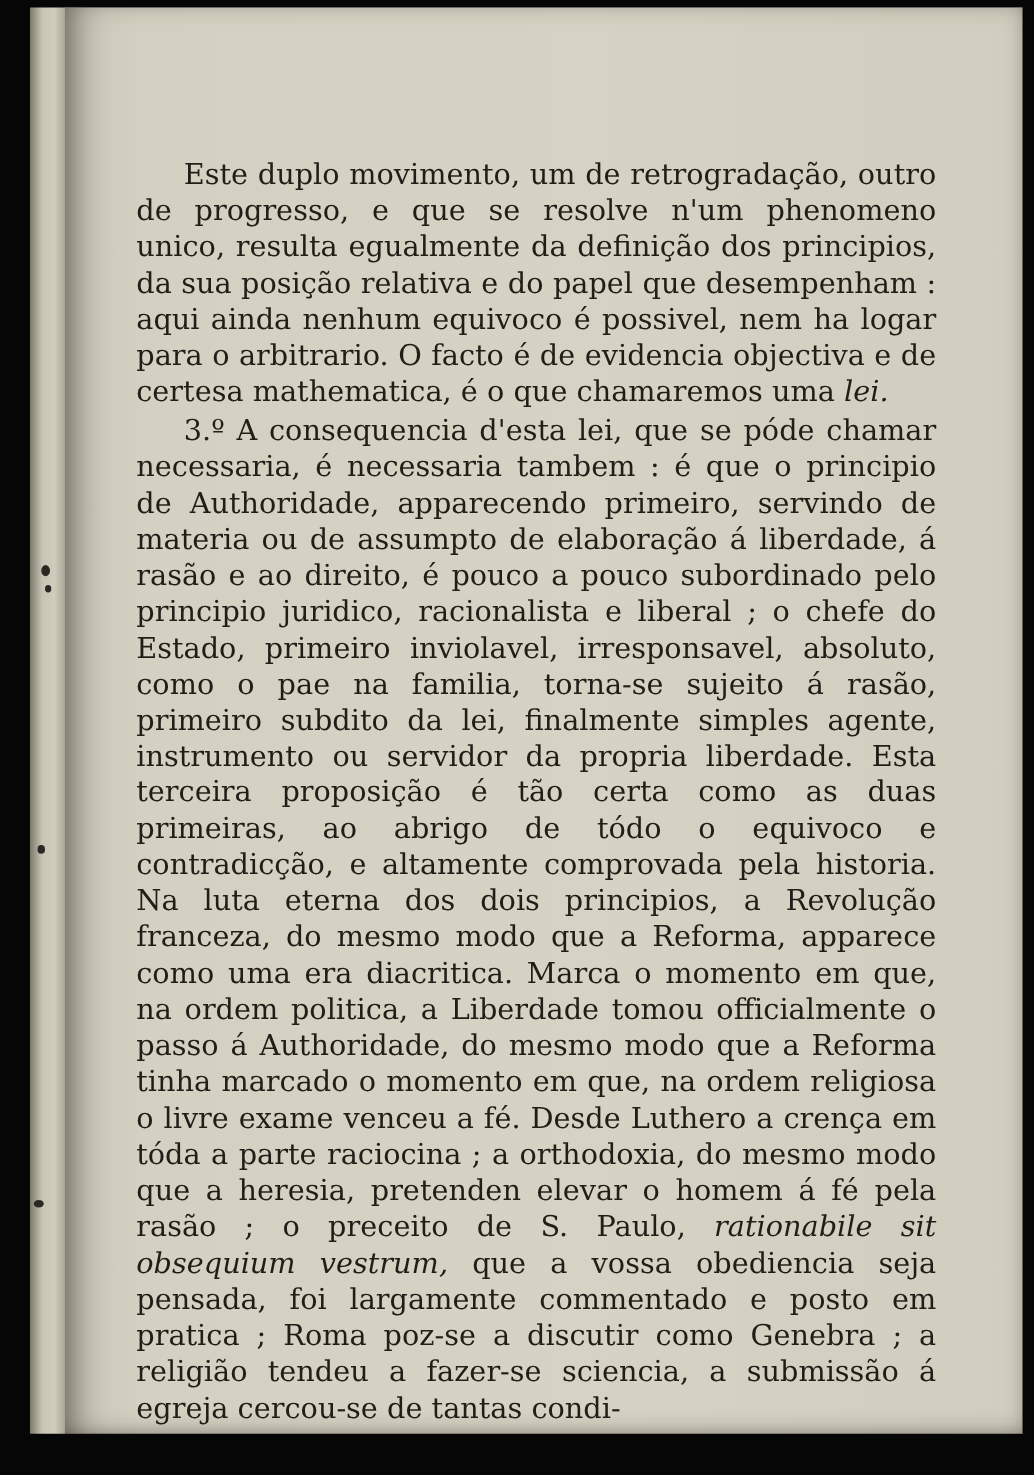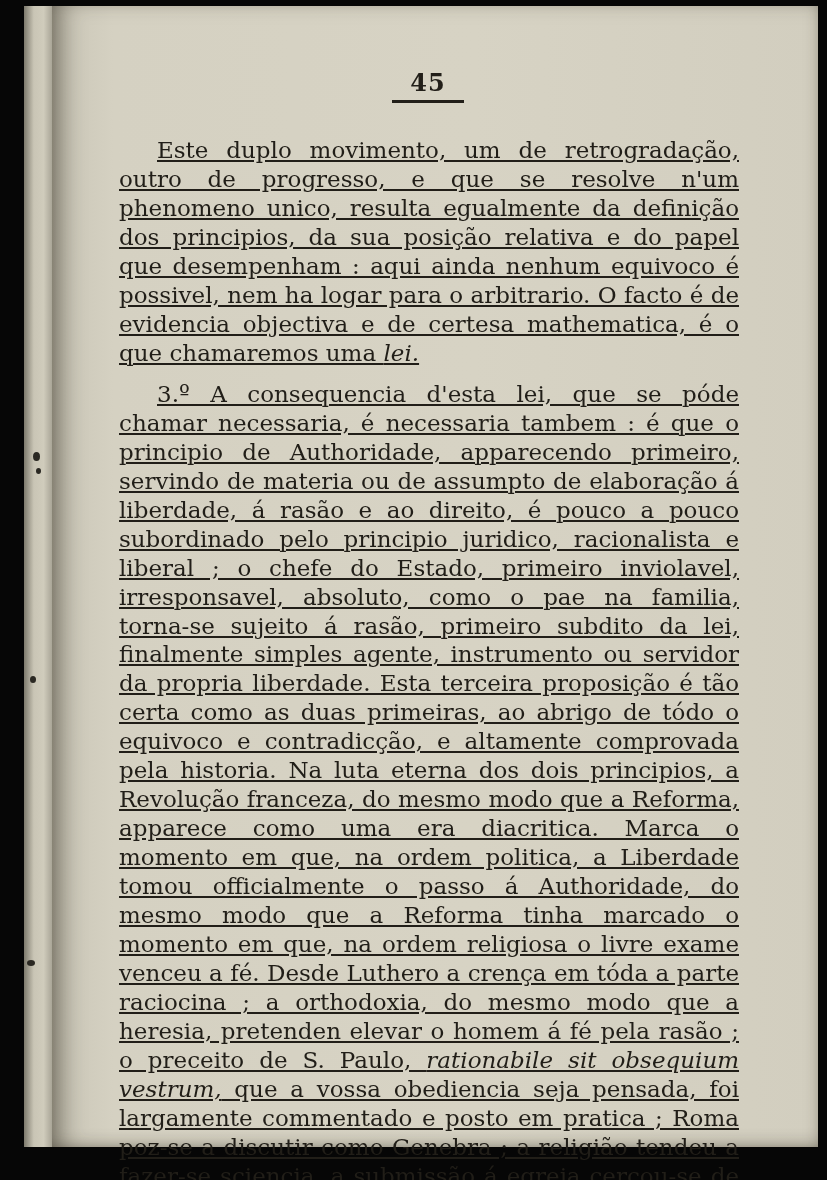--- a/index.html
+++ b/index.html
@@ -69,40 +69,36 @@
     position: absolute;
     left: 55px;
     top: 118px;
     width: 644px;
     color: #211e18;
     font-size: 23px;
     line-height: 1.26;
     text-align: justify;
   }
   .para {
-    margin: 12px;
+    margin: 2px;
     text-indent: 38px;
-    text-decoration: underline;
   }
   .italic { font-style: italic; }
 </style>
 </head>
 <body>
 
 <div class="scan">
   <div class="edge-strip"></div>
   <div class="speck s1"></div>
   <div class="speck s2"></div>
   <div class="speck s3"></div>
   <div class="speck s4"></div>
 
   <div class="paper">
-    <div class="page-number-wrap">
-      <span class="page-number">45</span>
-    </div>
 
     <div class="text-block">
 
     <p class="para"><span>Este duplo movimento, um de retrogradação, outro de progresso, e que se resolve n'um phenomeno unico, resulta egualmente da definição dos principios, da sua posição relativa e do papel que desempenham : aqui ainda nenhum equivoco é possivel, nem ha logar para o arbitrario. O facto é de evidencia objectiva e de certesa mathematica, é o que chamaremos uma </span><span class="italic">lei.</span></p>
         <p class="para"><span>3.º A consequencia d'esta lei, que se póde chamar necessaria, é necessaria tambem : é que o principio de Authoridade, apparecendo primeiro, servindo de materia ou de assumpto de elaboração á liberdade, á rasão e ao direito, é pouco a pouco subordinado pelo principio juridico, racionalista e liberal ; o chefe do Estado, primeiro inviolavel, irresponsavel, absoluto, como o pae na familia, torna-se sujeito á rasão, primeiro subdito da lei, finalmente simples agente, instrumento ou servidor da propria liberdade. Esta terceira proposição é tão certa como as duas primeiras, ao abrigo de tódo o equivoco e contradicção, e altamente comprovada pela historia. Na luta eterna dos dois principios, a Revolução franceza, do mesmo modo que a Reforma, apparece como uma era diacritica. Marca o momento em que, na ordem politica, a Liberdade tomou officialmente o passo á Authoridade, do mesmo modo que a Reforma tinha marcado o momento em que, na ordem religiosa o livre exame venceu a fé. Desde Luthero a crença em tóda a parte raciocina ; a orthodoxia, do mesmo modo que a heresia, pretenden elevar o homem á fé pela rasão ; o preceito de S. Paulo, </span><span class="italic">rationabile sit obsequium vestrum,</span><span> que a vossa obediencia seja pensada, foi largamente commentado e posto em pratica ; Roma poz-se a discutir como Genebra ; a religião tendeu a fazer-se sciencia, a submissão á egreja cercou-se de tantas condi-</span></p>
       </div>
   </div>
 </div>
 
 </body></html>

